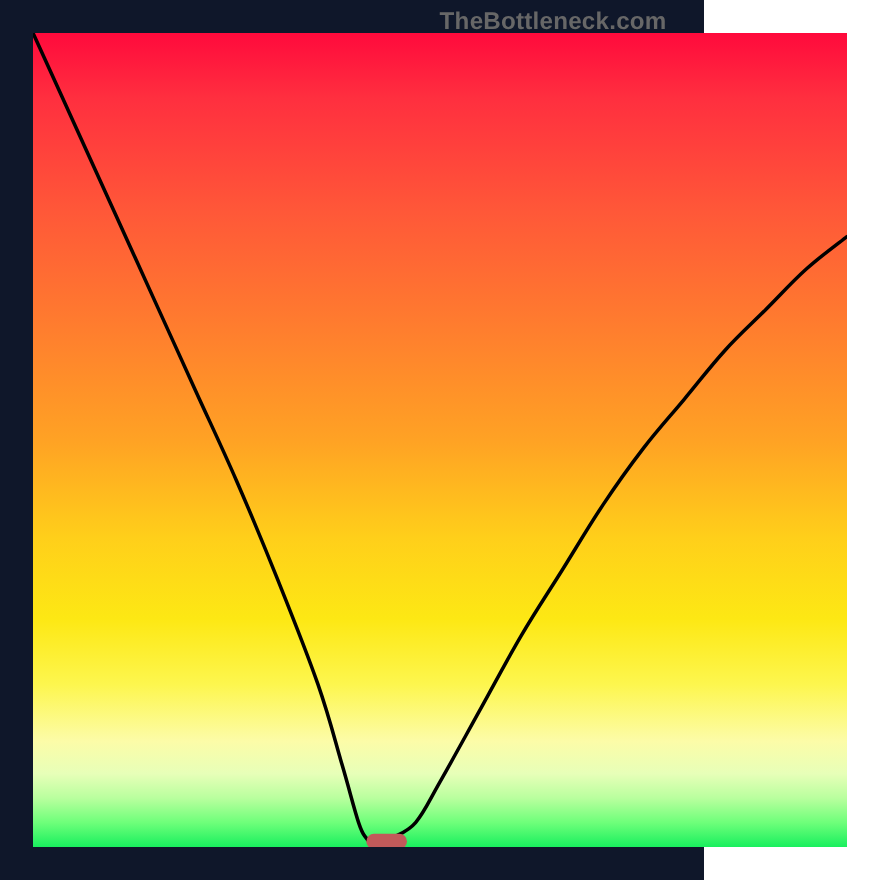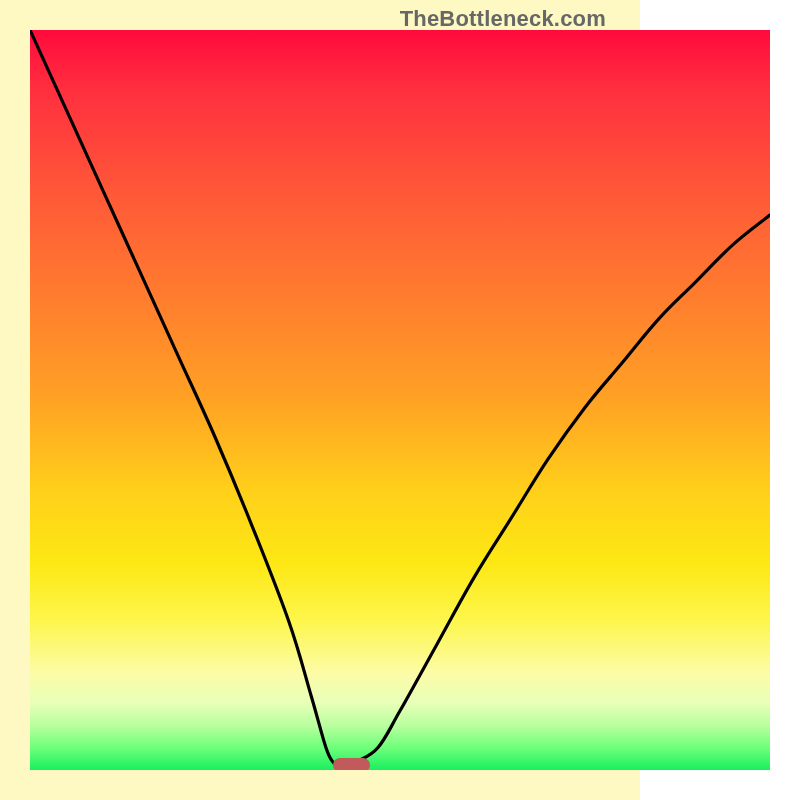--- a/index.html
+++ b/index.html
@@ -1,20 +1,20 @@
 <!DOCTYPE html>
 <html><head>
   <meta charset="utf-8">
   <style>
     * { margin: 0; padding: 0; box-sizing: border-box; }
     html, body { width: 800px; height: 800px; overflow: hidden; }
     .outer {
       width: 640px;
       height: 800px;
-      background: #fef9c3;
+      background: #0f172a;
       position: relative;
     }
     .plot-area {
       position: absolute;
       left: 30px;
       top: 30px;
       width: 740px;
       height: 740px;
       overflow: hidden;
     }

